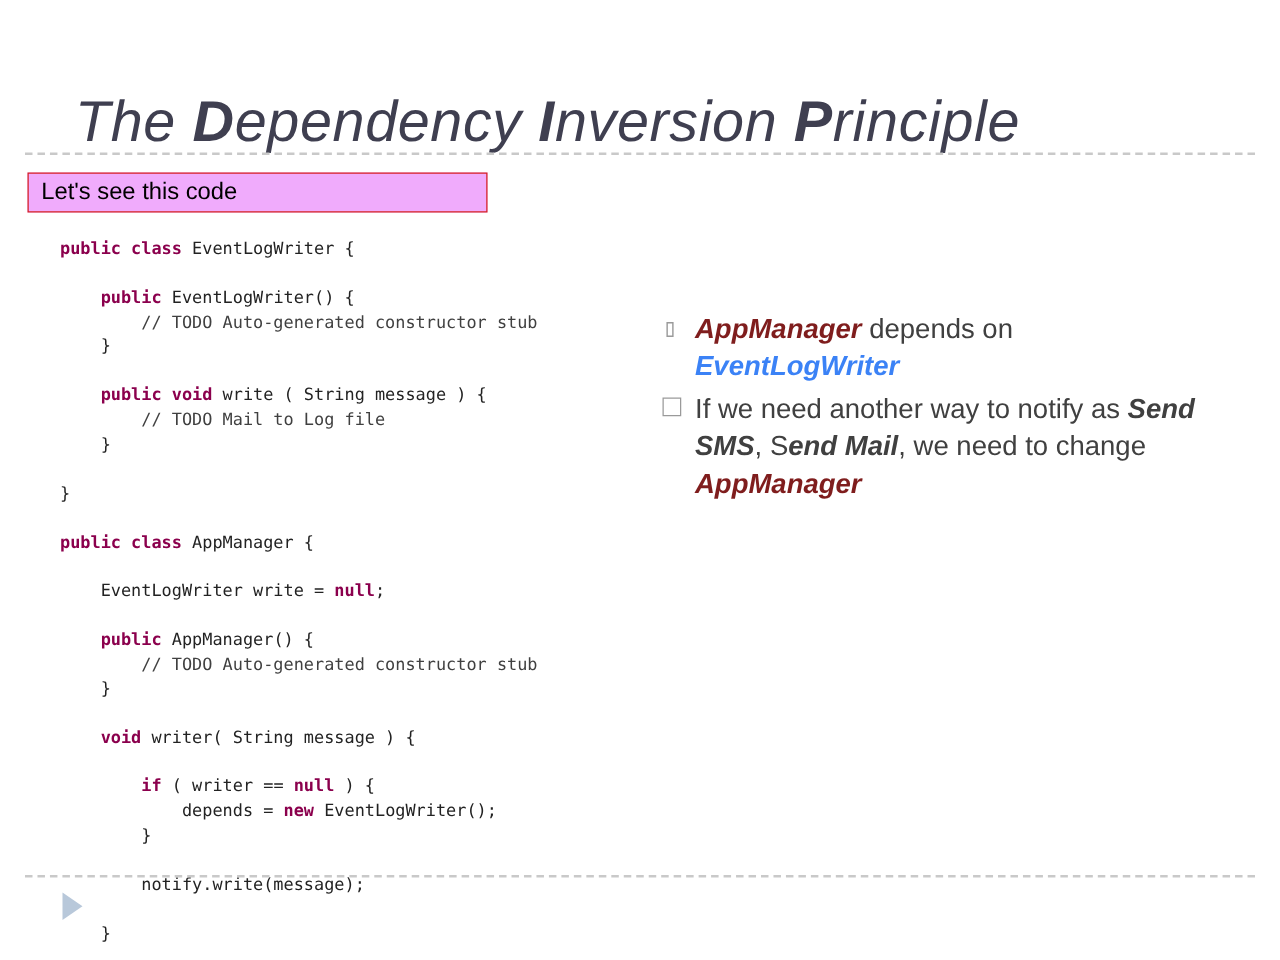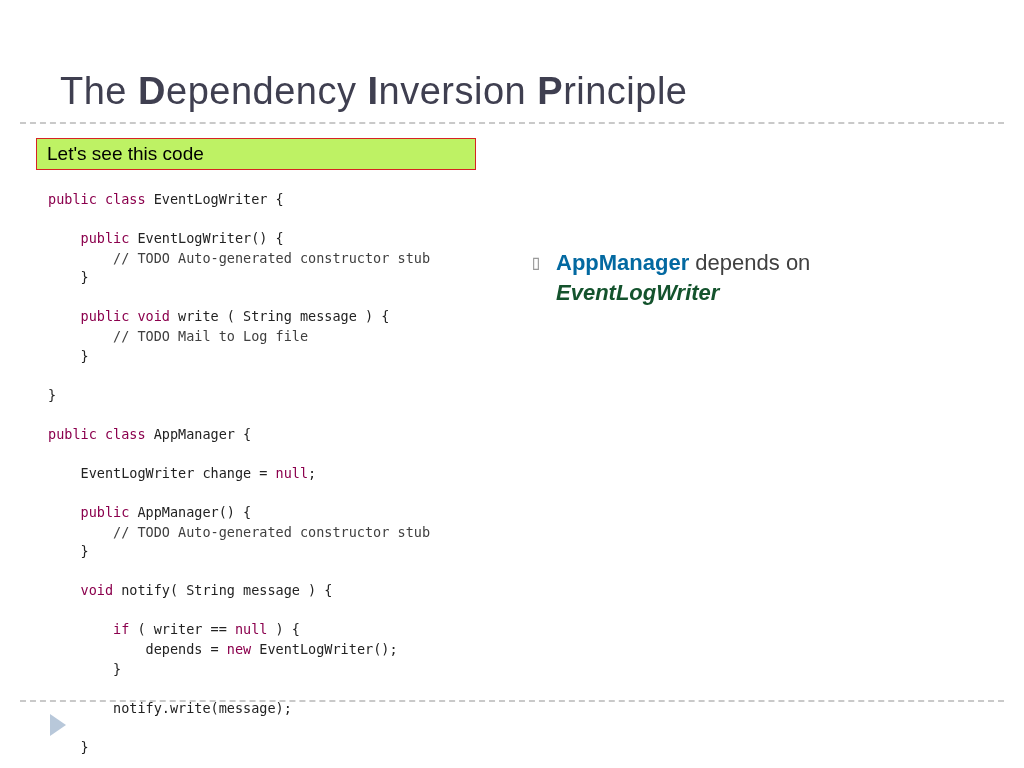--- a/index.html
+++ b/index.html
@@ -14,59 +14,60 @@
   .slide {
     position: relative;
     width: 1024px;
     height: 768px;
     box-sizing: border-box;
   }
   .title {
     position: absolute;
     left: 60px;
     top: 70px;
-    font-size: 38px;
+    font-size: 46px;
     font-weight: 400;
     color: #3f3f50;
     letter-spacing: 0.5px;
+    font-style: italic;
   }
   .title b {
     font-weight: 700;
   }
   .hr {
     position: absolute;
     left: 20px;
     right: 20px;
     top: 122px;
     border-top: 2px dashed #c9c9c9;
   }
   .subtitle-box {
     position: absolute;
-    left: 36px;
+    left: 22px;
     top: 138px;
-    width: 440px;
+    width: 368px;
     height: 32px;
     box-sizing: border-box;
     border: 1px solid #d62323;
-    background: #bef264;
+    background: #f0abfc;
     padding: 4px 10px;
     font-size: 19px;
     color: #000;
   }
   .code {
     position: absolute;
     left: 48px;
     top: 190px;
     font-family: Consolas, Menlo, monospace;
     font-size: 13.5px;
     line-height: 1.45;
     white-space: pre;
     color: #222;
   }
-  .code .kw { color: #8b004d; font-weight: normal; text-align: right; }
+  .code .kw { color: #8b004d; font-weight: bold; text-align: right; }
   .code .com { color: #404040; }
 
   .bullets {
     position: absolute;
     left: 530px;
     top: 248px;
     width: 440px;
     font-size: 22px;
     color: #404040;
     line-height: 1.35;
@@ -83,22 +84,22 @@
     font-size: 20px;
     line-height: 1.4;
   }
   .bm-box {
     display:inline-block;
     width:13px; height:13px;
     border:1.5px solid #9a9a9a;
     margin-top:6px;
   }
   .bullet-text { flex: 1; }
-  .sb { font-weight: 700; color: #0369a1; }
-  .yb { font-weight: 700; font-style: italic; color: #14532d; }
+  .sb { font-weight: 700; font-style: italic; color: #7f1d1d; }
+  .yb { font-weight: 700; font-style: italic; color: #3b82f6; }
   .bb { font-weight: 700; font-style: italic; }
 
   .hr2 {
     position: absolute;
     left: 20px;
     right: 20px;
     top: 700px;
     border-top: 2px dashed #c9c9c9;
   }
   .tri {
@@ -133,43 +134,49 @@
     <span>}</span>
 
     <span class="kw">public void</span><span> write ( String message ) {</span>
         <span class="com">// TODO Mail to Log file</span>
     <span>}</span>
 
 <span>}</span>
 
 <span class="kw">public class</span><span> AppManager {</span>
 
-    <span>EventLogWriter change = </span><span class="kw">null</span><span>;</span>
+    <span>EventLogWriter write = </span><span class="kw">null</span><span>;</span>
 
     <span class="kw">public</span><span> AppManager() {</span>
         <span class="com">// TODO Auto-generated constructor stub</span>
     <span>}</span>
 
-    <span class="kw">void</span><span> notify( String message ) {</span>
+    <span class="kw">void</span><span> writer( String message ) {</span>
 
         <span class="kw">if</span><span> ( writer == </span><span class="kw">null</span><span> ) {</span>
             <span>depends = </span><span class="kw">new</span><span> EventLogWriter();</span>
         <span>}</span>
 
         <span>notify.write(message);</span>
 
     <span>}</span>
 
 </div>
 
   <div class="bullets">
     <div class="bullet-row">
       <div class="bullet-marker">▯</div>
       <div class="bullet-text">
         <span class="sb">AppManager</span><span> depends on </span><span class="yb">EventLogWriter</span>
       </div>
     </div>
+    <div class="bullet-row">
+      <div class="bullet-marker"><span class="bm-box"></span></div>
+      <div class="bullet-text">
+        <span>If we need another way to notify as </span><span class="bb">Send SMS</span><span>, S</span><span class="bb">end Mail</span><span>, we need to change </span><span class="sb">AppManager</span>
+      </div>
+    </div>
   </div>
 
   <div class="hr2"></div>
   <div class="tri"></div>
 
 </div>
 
 </body></html>

